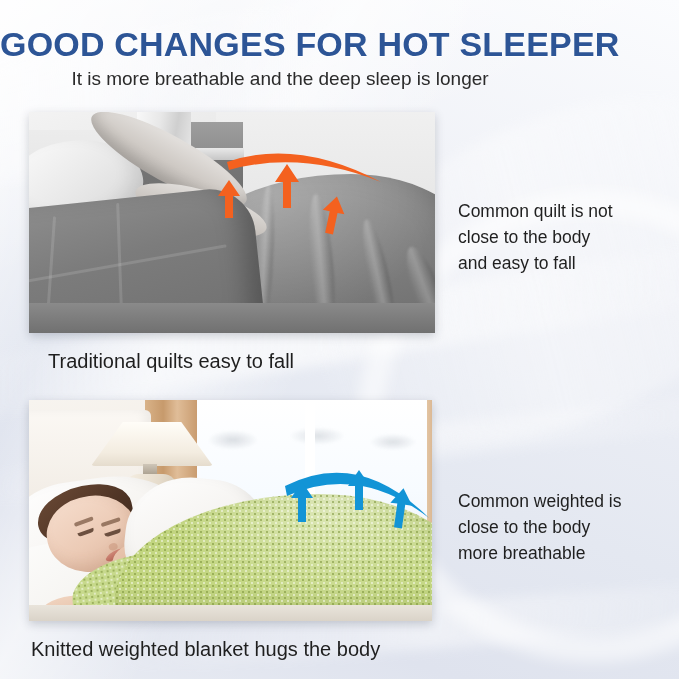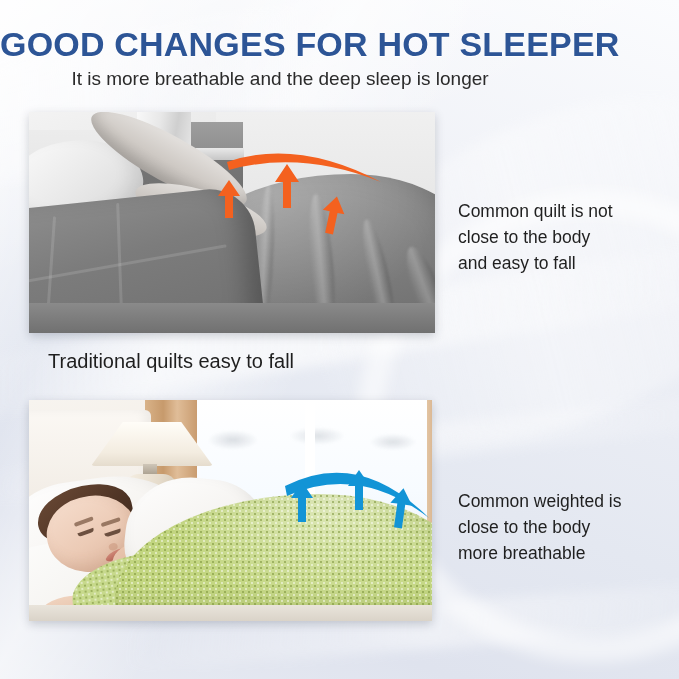--- a/index.html
+++ b/index.html
@@ -467,14 +467,15 @@
         <path d="M330 120 L330 96 L323 96 L334 80 L345 96 L338 96 L338 120 Z" transform="translate(-4,-10)"></path>
         <path d="M378 136 L378 112 L371 112 L382 96 L393 112 L386 112 L386 136 Z" transform="translate(-10,-8) rotate(8 381 114)"></path>
       </g>
     </svg>
   </div>
 
   <div class="side-caption bottom">Common weighted is
 close to the body
 more breathable</div>
 
+  <div class="under-caption second">Knitted weighted blanket hugs the body</div>
 
 </div>
 
 </body></html>

